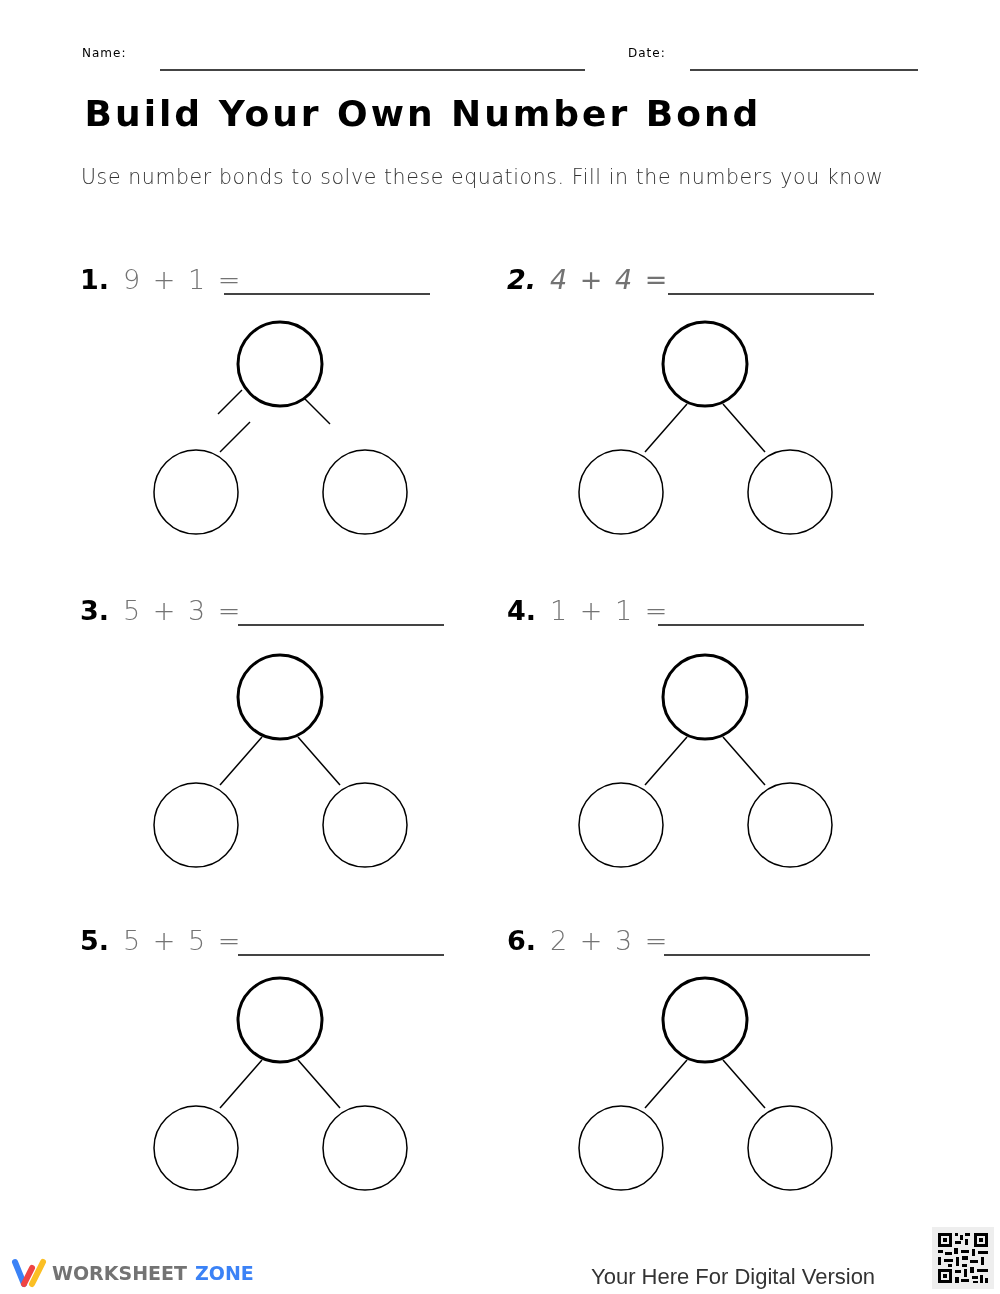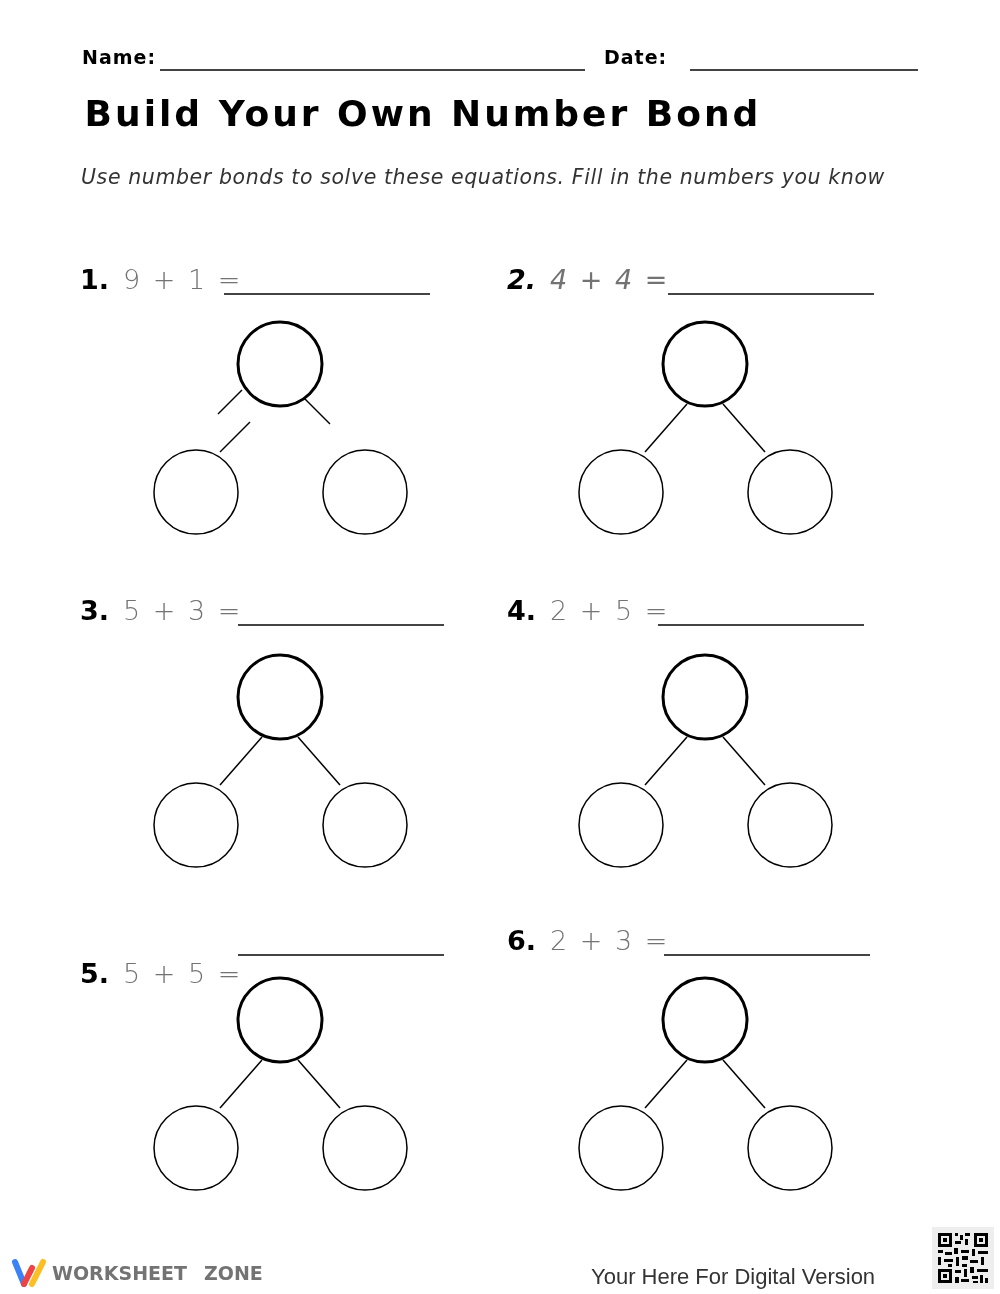--- a/index.html
+++ b/index.html
@@ -1,36 +1,36 @@
 <!DOCTYPE html>
 <html><head>
 <meta charset="utf-8">
 <style>
   html, body { margin:0; padding:0; background:#ffffff; }
   body { width:1000px; height:1294px; position:relative; overflow:hidden;
          font-family:"DejaVu Sans", sans-serif; color:#000; }
   .abs { position:absolute; }
-  .label { font-weight:bold; font-size:19px; letter-spacing:1px; }
+  .label { font-weight:normal; font-size:12px; letter-spacing:1px; }
   .line { position:absolute; border-bottom:2px solid #444; height:0; }
   .title { left:0; width:846px; text-align:center; top:93px; font-size:36px;
            font-weight:bold; letter-spacing:3px; }
-  .instr { left:81px; top:162px; width:860px; font-style:italic; font-size:20.5px;
+  .instr { left:81px; top:162px; width:860px; font-size:20.5px;
            line-height:30px; color:#333; letter-spacing:0.6px; font-weight:300; }
   .prob-num { font-weight:bold; font-size:27px; }
   .prob-eq { font-size:27px; font-weight:300; color:#737373; margin-left:14px; letter-spacing:2px; }
   .bond { position:absolute; }
   .footer-text { font-family:"Liberation Sans", sans-serif; font-size:22px; color:#333; }
   .logo-text { font-family:"DejaVu Sans", sans-serif; font-weight:bold; font-size:19px; }
 </style>
 </head>
 <body>
 
 <div class="abs label" style="left:82px; top:46px;">Name:</div>
 <div class="line" style="left:160px; top:69px; width:425px;"></div>
-<div class="abs label" style="left:604px; top:46px;">Date:</div>
+<div class="abs label" style="left:628px; top:46px;">Date:</div>
 <div class="line" style="left:690px; top:69px; width:228px;"></div>
 
 <div class="abs title">Build Your Own Number Bond</div>
 
 <div class="abs instr">
   <div>Use number bonds to solve these equations. Fill in the numbers you know</div>
 </div>
 
 <div class="abs" style="left:80px; top:264px;">
   <span class="prob-num">1.</span><span class="prob-eq">9 + 1 =</span>
@@ -63,32 +63,32 @@
 <div class="line" style="left:238px; top:624px; width:206px;"></div>
 <svg class="bond" style="left:150px; top:651px;" width="264" height="220">
   <line x1="112" y1="86" x2="70" y2="134" stroke="#000" stroke-width="1.5"></line>
   <line x1="148" y1="86" x2="190" y2="134" stroke="#000" stroke-width="1.5"></line>
   <circle cx="130" cy="46" r="42" fill="#fff" stroke="#000" stroke-width="3"></circle>
   <circle cx="46" cy="174" r="42" fill="#fff" stroke="#000" stroke-width="1.5"></circle>
   <circle cx="215" cy="174" r="42" fill="#fff" stroke="#000" stroke-width="1.5"></circle>
 </svg>
 
 <div class="abs" style="left:507px; top:595px;">
-  <span class="prob-num">4.</span><span class="prob-eq">2 + 5 =</span>
+  <span class="prob-num">4.</span><span class="prob-eq">1 + 1 =</span>
 </div>
 <div class="line" style="left:658px; top:624px; width:206px;"></div>
 <svg class="bond" style="left:575px; top:651px;" width="264" height="220">
   <line x1="112" y1="86" x2="70" y2="134" stroke="#000" stroke-width="1.5"></line>
   <line x1="148" y1="86" x2="190" y2="134" stroke="#000" stroke-width="1.5"></line>
   <circle cx="130" cy="46" r="42" fill="#fff" stroke="#000" stroke-width="3"></circle>
   <circle cx="46" cy="174" r="42" fill="#fff" stroke="#000" stroke-width="1.5"></circle>
   <circle cx="215" cy="174" r="42" fill="#fff" stroke="#000" stroke-width="1.5"></circle>
 </svg>
 
-<div class="abs" style="left:80px; top:925px;margin-top:33px;">
+<div class="abs" style="left:80px; top:925px;">
   <span class="prob-num">5.</span><span class="prob-eq">5 + 5 =</span>
 </div>
 <div class="line" style="left:238px; top:954px; width:206px;"></div>
 <svg class="bond" style="left:150px; top:974px;" width="264" height="220">
   <line x1="112" y1="86" x2="70" y2="134" stroke="#000" stroke-width="1.5"></line>
   <line x1="148" y1="86" x2="190" y2="134" stroke="#000" stroke-width="1.5"></line>
   <circle cx="130" cy="46" r="42" fill="#fff" stroke="#000" stroke-width="3"></circle>
   <circle cx="46" cy="174" r="42" fill="#fff" stroke="#000" stroke-width="1.5"></circle>
   <circle cx="215" cy="174" r="42" fill="#fff" stroke="#000" stroke-width="1.5"></circle>
 </svg>
@@ -105,21 +105,21 @@
   <circle cx="215" cy="174" r="42" fill="#fff" stroke="#000" stroke-width="1.5"></circle>
 </svg>
 
 <div class="abs" style="left:10px; top:1258px; display:flex; align-items:center;">
   <svg width="38" height="30">
     <line x1="5" y1="4" x2="14" y2="26" stroke="#3b82f6" stroke-width="6" stroke-linecap="round"></line>
     <line x1="14" y1="26" x2="22" y2="10" stroke="#ef4444" stroke-width="6" stroke-linecap="round"></line>
     <line x1="22" y1="26" x2="33" y2="4" stroke="#fbbf24" stroke-width="6" stroke-linecap="round"></line>
   </svg>
   <span class="logo-text" style="color:#737373; margin-left:4px;">WORKSHEET</span>
-  <span class="logo-text" style="color:#737373; margin-left:17px;">ZONE</span>
+  <span class="logo-text" style="color:#3b82f6; margin-left:8px;">ZONE</span>
 </div>
 
 <div class="abs footer-text" style="left:591px; top:1264px;">Your Here For Digital Version</div>
 
 <svg class="abs" style="left:932px; top:1227px;" width="62" height="62">
   <rect x="0" y="0" width="62" height="62" fill="#eeeeee"></rect>
   <g fill="#000">
     <rect x="6" y="6" width="14" height="14"></rect>
       <rect x="9" y="9" width="8" height="8" fill="#eee"></rect>
       <rect x="11" y="11" width="4" height="4"></rect>

